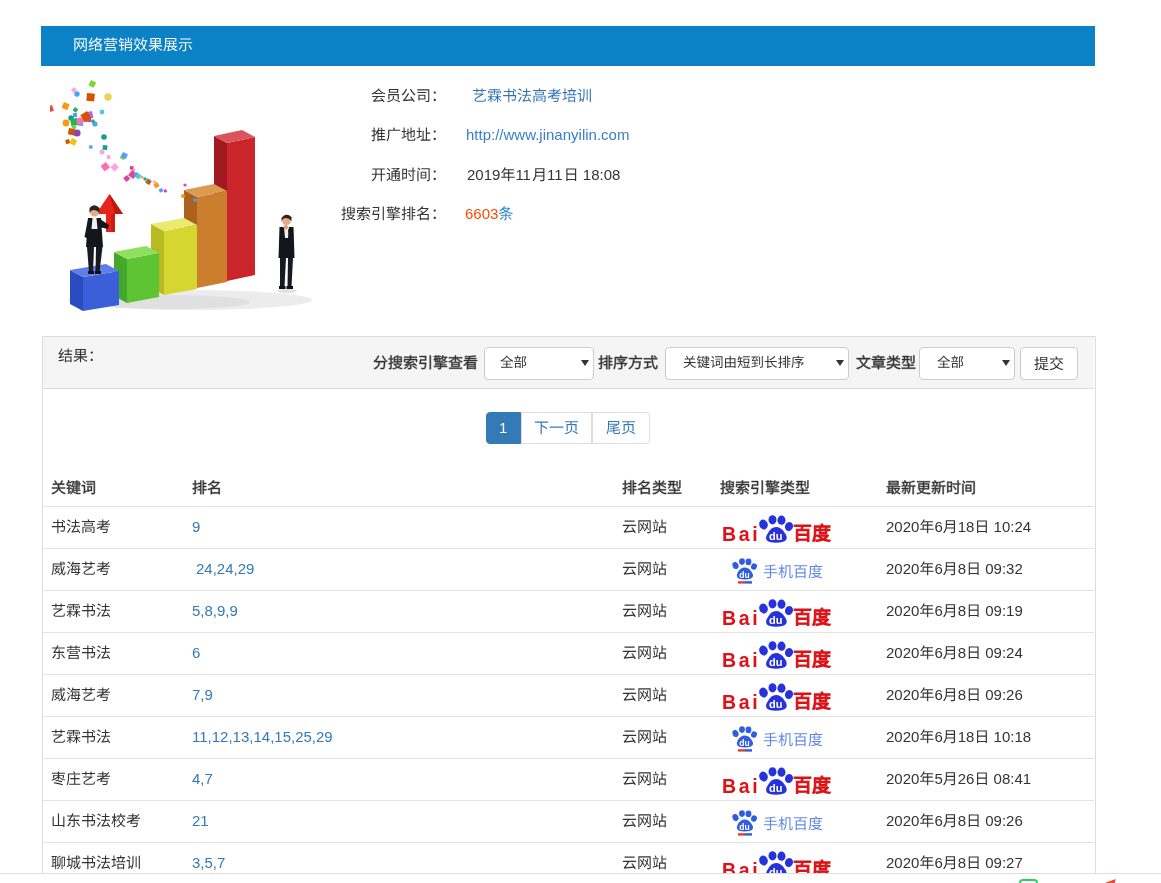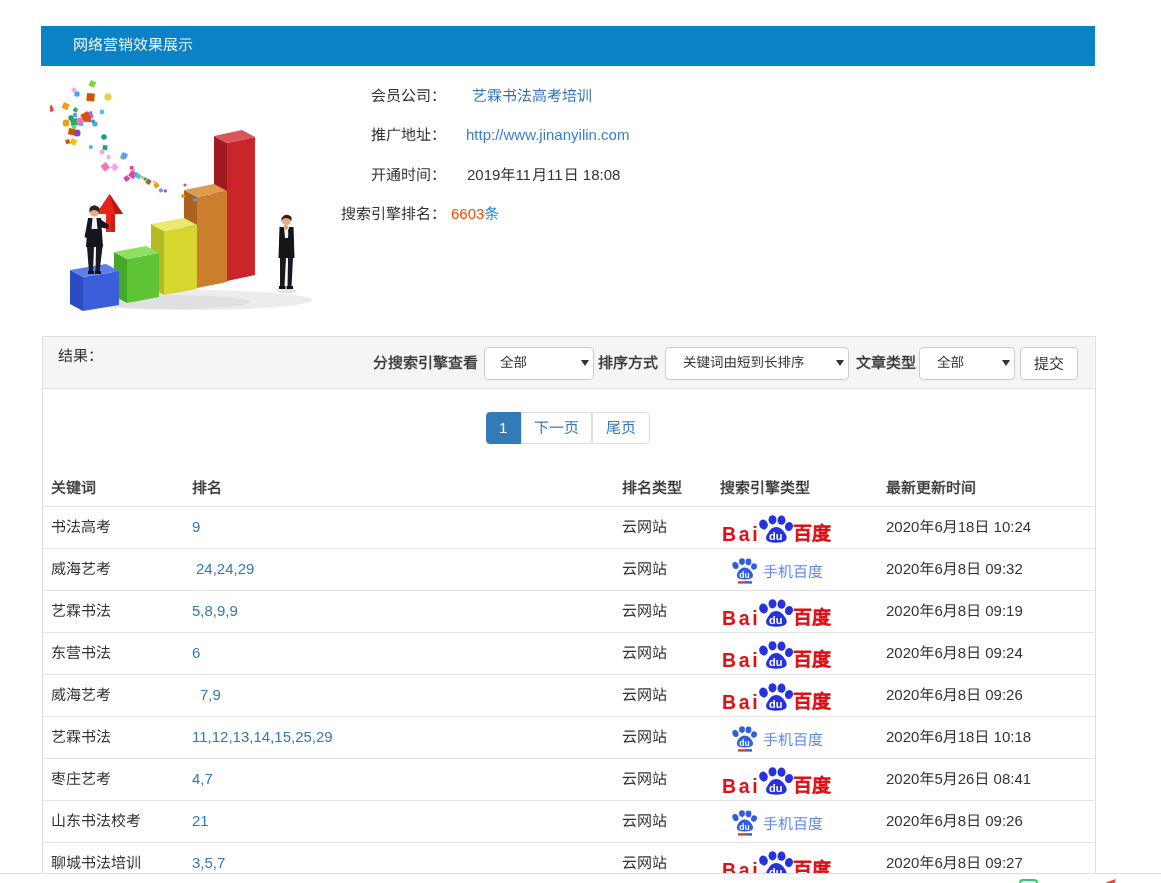--- a/index.html
+++ b/index.html
@@ -146,21 +146,21 @@
     </svg></div>
 <div style="position:absolute;left:467px;top:164px;line-height:0"><svg width="153" height="22" viewBox="0 0 153 22">
       <text x="0.0" y="16" font-family="Liberation Sans, sans-serif" font-size="15" fill="#333" xml:space="preserve">2019</text>
       <use href="#g5e74" fill="#333" transform="translate(33.4 16) scale(0.0150 -0.0150)"></use>
       <text x="48.4" y="16" font-family="Liberation Sans, sans-serif" font-size="15" fill="#333" xml:space="preserve">11</text>
       <use href="#g6708" fill="#333" transform="translate(65.1 16) scale(0.0150 -0.0150)"></use>
       <text x="80.1" y="16" font-family="Liberation Sans, sans-serif" font-size="15" fill="#333" xml:space="preserve">11</text>
       <use href="#g65e5" fill="#333" transform="translate(96.7 16) scale(0.0150 -0.0150)"></use>
       <text x="111.7" y="16" font-family="Liberation Sans, sans-serif" font-size="15" fill="#333" xml:space="preserve"> 18:08</text>
     </svg></div>
-<div style="position:absolute;left:451px;top:203px;line-height:0"><svg width="48" height="22" viewBox="0 0 48 22">
+<div style="position:absolute;left:465px;top:203px;line-height:0"><svg width="48" height="22" viewBox="0 0 48 22">
       <text x="0.0" y="16" font-family="Liberation Sans, sans-serif" font-size="15" fill="#ff4a00" xml:space="preserve">6603</text>
       <use href="#g6761" fill="#2e86cc" transform="translate(33.4 16) scale(0.0150 -0.0150)"></use>
     </svg></div>
 <div style="position:absolute;left:50px;top:78px;line-height:0"><svg width="262" height="234" viewBox="0 0 262 234">
       <ellipse cx="140" cy="222" rx="122" ry="10" fill="#ececec"></ellipse>
       <ellipse cx="120" cy="224" rx="80" ry="7" fill="#e0e0e0"></ellipse>
       <polygon points="164,58 177,65 177,203 164,196" fill="#a01a1f"></polygon>
       <polygon points="177,65 205,59 205,197 177,203" fill="#c9252b"></polygon>
       <polygon points="164,58 177,65 205,59 192,52" fill="#d9555b"></polygon>
       <polygon points="134,112 147,119 147,210 134,203" fill="#aa621e"></polygon>
@@ -523,21 +523,21 @@
       <text x="71.7" y="16" font-family="Liberation Sans, sans-serif" font-size="15" fill="#333" xml:space="preserve">8</text>
       <use href="#g65e5" fill="#333" transform="translate(80.1 16) scale(0.0150 -0.0150)"></use>
       <text x="95.1" y="16" font-family="Liberation Sans, sans-serif" font-size="15" fill="#333" xml:space="preserve"> 09:24</text>
     </svg></div>
 <div style="position:absolute;left:51px;top:684px;line-height:0"><svg width="60" height="22" viewBox="0 0 60 22">
       <use href="#g5a01" fill="#333" transform="translate(0.0 16) scale(0.0150 -0.0150)"></use>
       <use href="#g6d77" fill="#333" transform="translate(15.0 16) scale(0.0150 -0.0150)"></use>
       <use href="#g827a" fill="#333" transform="translate(30.0 16) scale(0.0150 -0.0150)"></use>
       <use href="#g8003" fill="#333" transform="translate(45.0 16) scale(0.0150 -0.0150)"></use>
     </svg></div>
-<div style="position:absolute;left:200px;top:684px;line-height:0"><svg width="21" height="22" viewBox="0 0 21 22">
+<div style="position:absolute;left:192px;top:684px;line-height:0"><svg width="21" height="22" viewBox="0 0 21 22">
       <text x="0.0" y="16" font-family="Liberation Sans, sans-serif" font-size="15" fill="#337ab7" xml:space="preserve">7,9</text>
     </svg></div>
 <div style="position:absolute;left:622px;top:684px;line-height:0"><svg width="45" height="22" viewBox="0 0 45 22">
       <use href="#g4e91" fill="#333" transform="translate(0.0 16) scale(0.0150 -0.0150)"></use>
       <use href="#g7f51" fill="#333" transform="translate(15.0 16) scale(0.0150 -0.0150)"></use>
       <use href="#g7ad9" fill="#333" transform="translate(30.0 16) scale(0.0150 -0.0150)"></use>
     </svg></div>
 <div style="position:absolute;left:722px;top:683px;line-height:0"><svg width="112" height="30" viewBox="0 0 112 30">
       <text x="0" y="26" font-family="Liberation Sans, sans-serif" font-size="19.5" font-weight="bold" fill="#dd1116" letter-spacing="2.6">Bai</text>
       <g fill="#2832dc">

